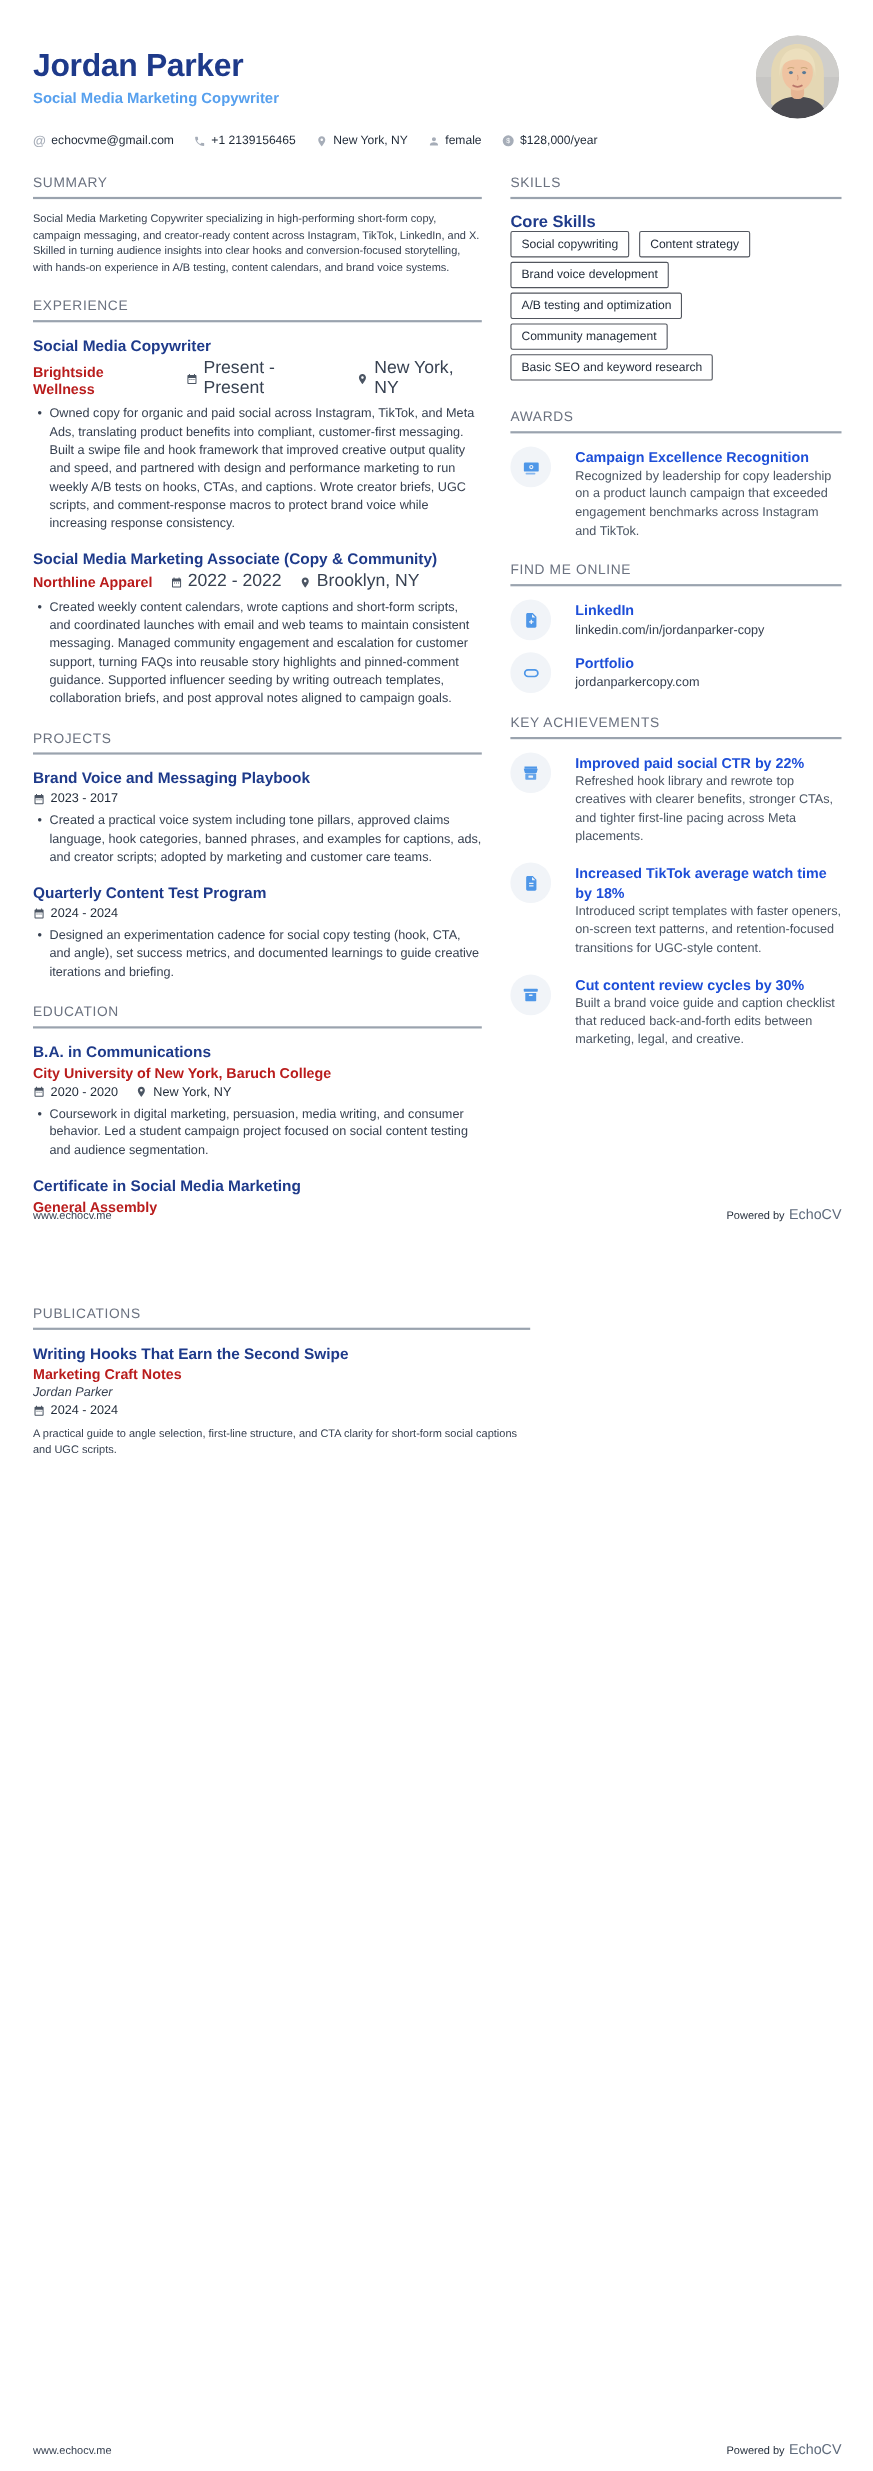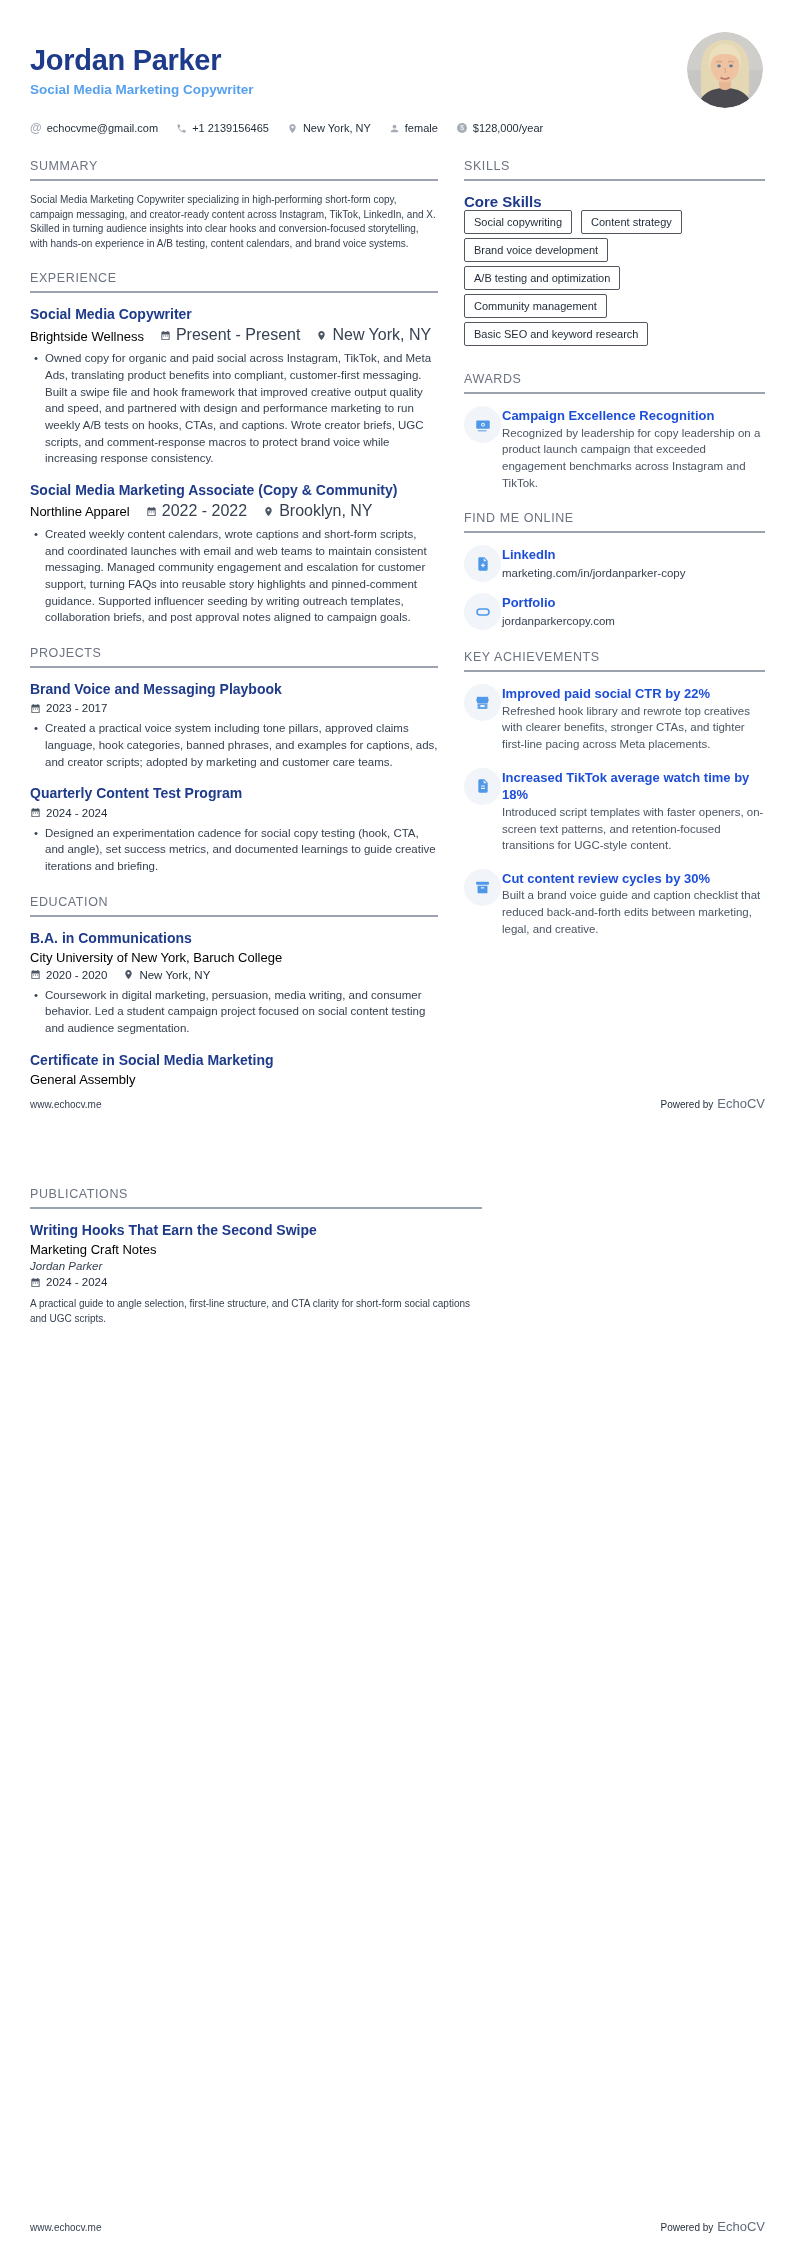--- a/index.html
+++ b/index.html
@@ -60,21 +60,21 @@
     letter-spacing: 0.6px;
     padding-bottom: 6px;
     border-bottom: 2px solid #9aa3ae;
     margin-bottom: 12px;
     font-weight: 400;
   }
   .body-text { font-size: 10px; line-height: 1.45; color: #374151; }
 
   .item { margin-bottom: 14px; }
   .item-title { font-size: 14px; font-weight: 700; color: #1e3a8a; line-height: 1.3; }
-  .company-line { font-size: 13px; font-weight: 400; color: #000000; margin-top: 3px; }
+  .company-line { font-size: 13px; font-weight: 700; color: #b91c1c; margin-top: 3px; }
   .meta-row {
     display: flex; align-items: center; gap: 16px;
     margin-top: 4px; font-size: 11.5px; color: #1f2937;
   }
   .meta { display: flex; align-items: center; gap: 5px; }
   .meta .micon { color: #4b5563; display: inline-flex; }
   .company-inline { display: flex; align-items: center; gap: 16px; margin-top: 3px; }
 
   ul.bullets { margin-top: 6px; padding-left: 15px; list-style: none; }
   ul.bullets li {
@@ -97,21 +97,21 @@
   .tags { display: flex; flex-wrap: wrap; gap: 4px 9px; }
   .tag {
     border: 1px solid #52565e;
     border-radius: 2px;
     padding: 5px 9px;
     font-size: 11px;
     color: #1f2937;
     white-space: nowrap;
   }
 
-  .icon-item { display: flex; gap: 1px; margin-bottom: 15px; }
+  .icon-item { display: flex; gap: 22px; margin-bottom: 15px; }
   .icon-circle {
     width: 37px; height: 37px; border-radius: 50%;
     background: #f1f4f8;
     display: flex; align-items: center; justify-content: center;
     flex-shrink: 0;
   }
   .icon-item-body { padding-top: 1px; }
   .link-title {
     font-size: 13px; font-weight: 700; color: #1d4ed8;
     line-height: 1.35; cursor: pointer;
@@ -392,21 +392,21 @@
 
           <div class="icon-item" style="margin-bottom:11px;">
             <span class="icon-circle">
               <svg width="16" height="16" viewBox="0 0 24 24" fill="#4f97e8">
                   <path d="M14 2H7c-1.1 0-2 .9-2 2v16c0 1.1.9 2 2 2h10c1.1 0 2-.9 2-2V7l-5-5zm-1 6V3.5L17.5 8H13z"></path>
                   <path d="M12 11v6M9 14h6" stroke="#f1f4f8" stroke-width="1.8" fill="none"></path>
                 </svg>
             </span>
             <div class="icon-item-body">
               <div class="link-title">LinkedIn</div>
-              <div class="link-sub">marketing.com/in/jordanparker-copy</div>
+              <div class="link-sub">linkedin.com/in/jordanparker-copy</div>
             </div>
           </div>
 
           <div class="icon-item">
             <span class="icon-circle">
               <svg width="18" height="18" viewBox="0 0 24 24">
                   <rect x="4" y="8" width="16" height="8" rx="4" fill="none" stroke="#4f97e8" stroke-width="2"></rect>
                 </svg>
             </span>
             <div class="icon-item-body">

